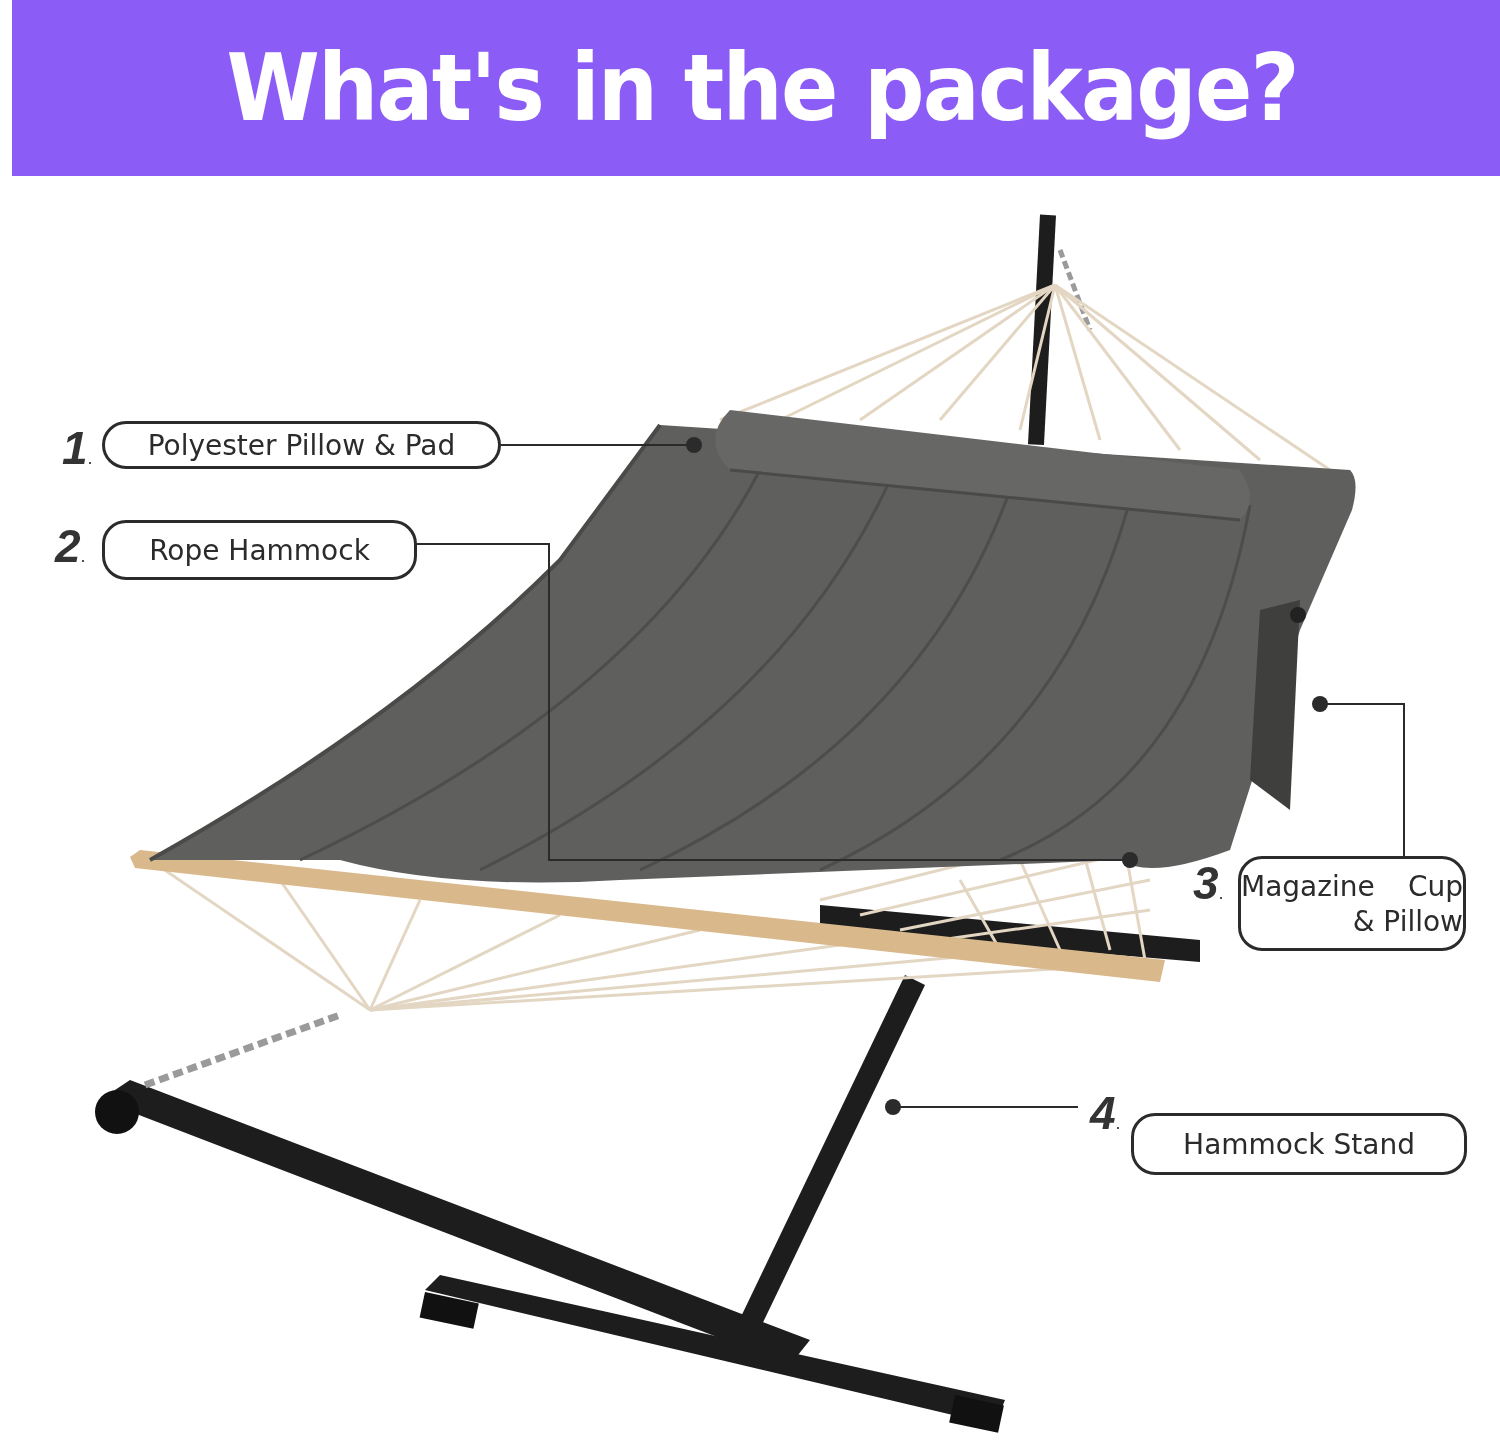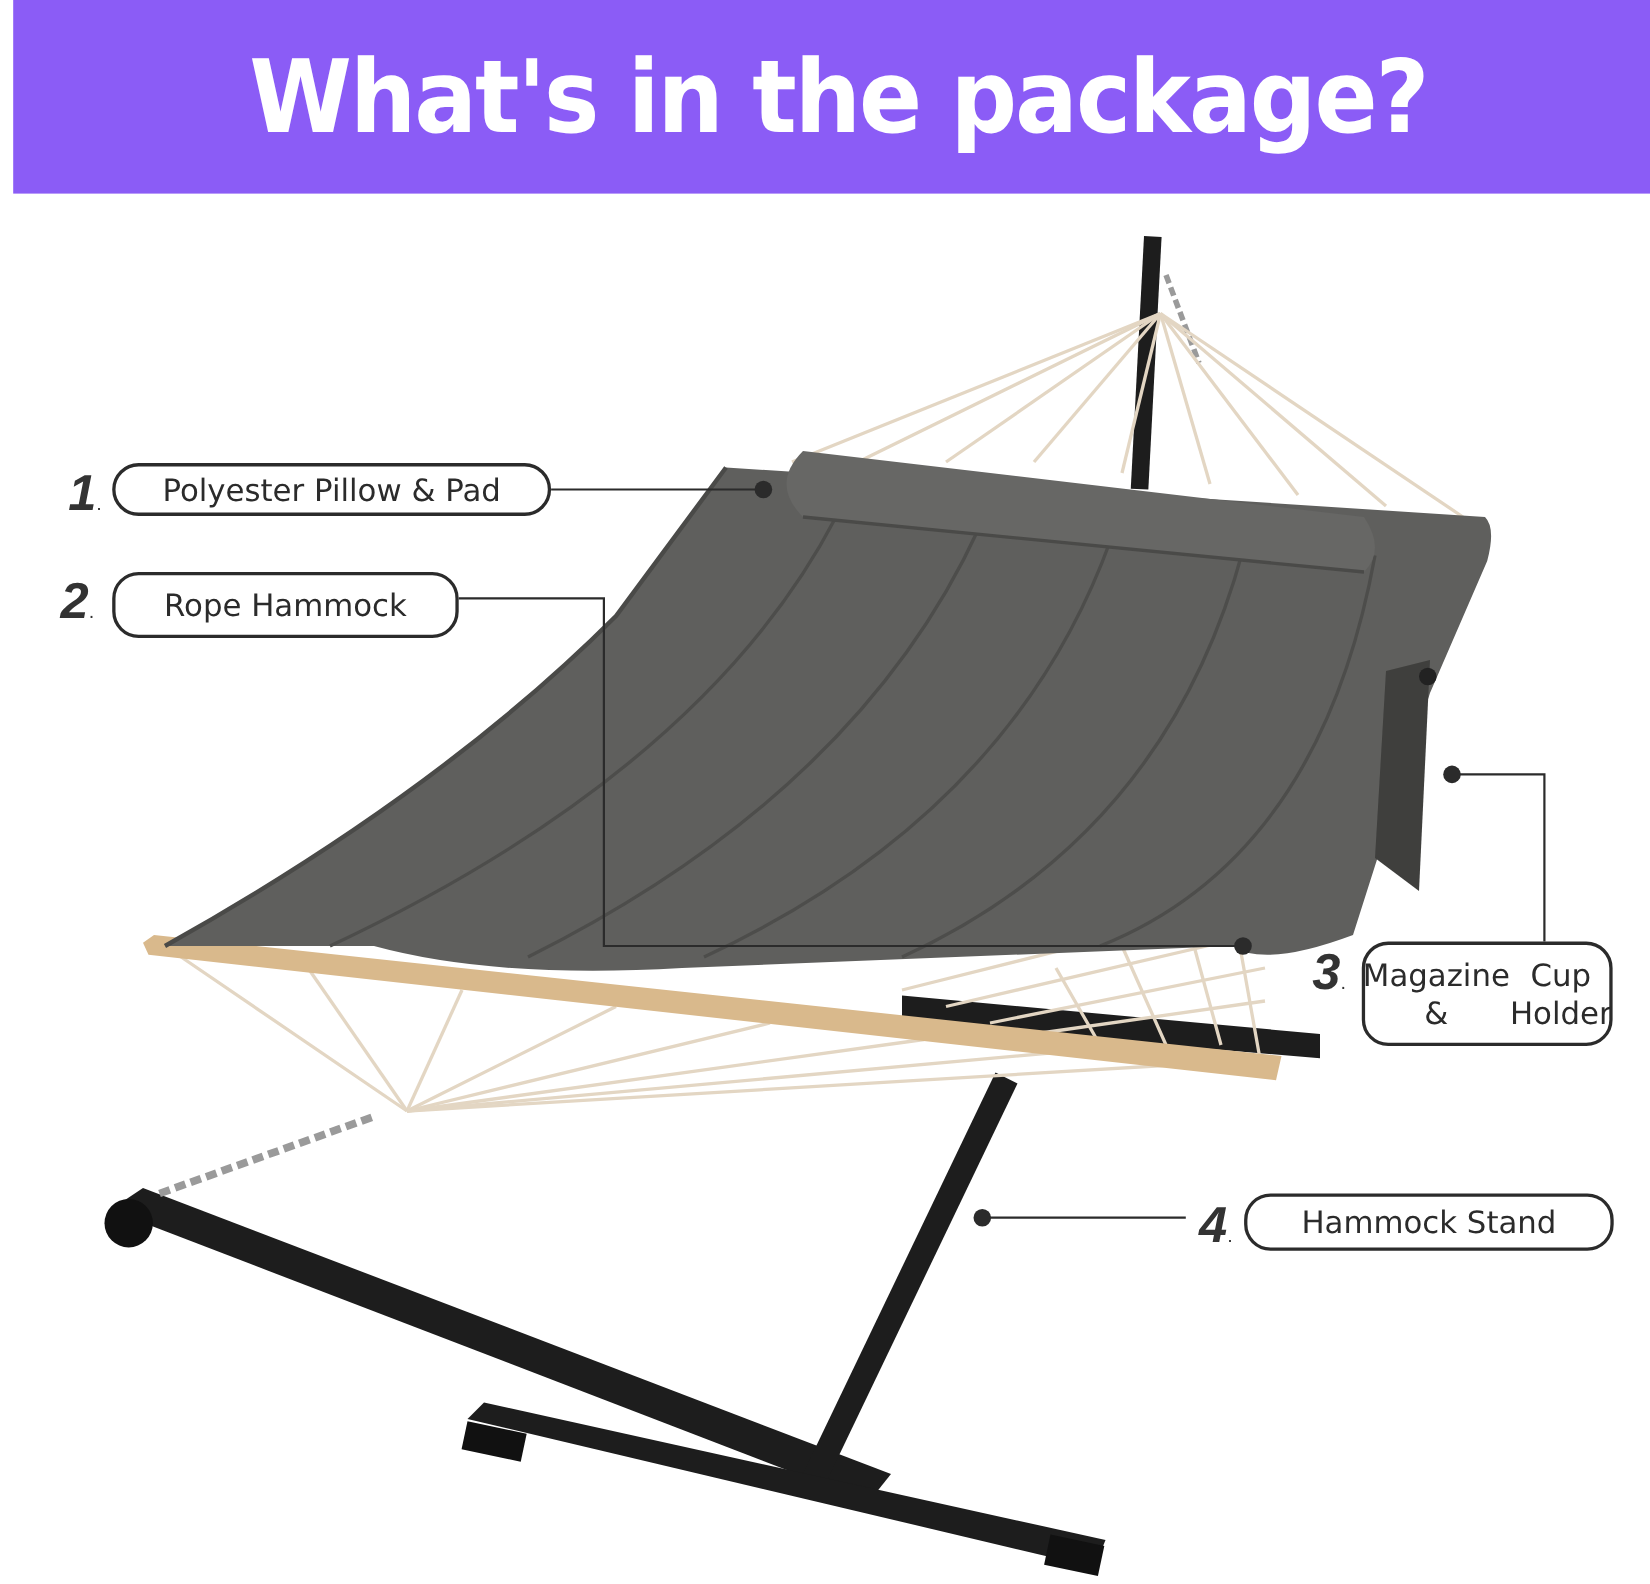--- a/index.html
+++ b/index.html
@@ -2,21 +2,21 @@
 <html><head>
 <meta charset="utf-8">
 <style>
   html,body{margin:0;padding:0;}
   body{width:1500px;height:1440px;background:#ffffff;position:relative;overflow:hidden;font-family:"DejaVu Sans",sans-serif;}
   .banner{position:absolute;left:12px;top:0;width:1500px;height:176px;background:#8b5cf6;display:flex;align-items:center;justify-content:center;}
   .banner h1{margin:0;color:#ffffff;font-family:"DejaVu Sans",sans-serif;font-weight:bold;font-size:92px;letter-spacing:-2px;transform:scaleX(0.92);}
   svg.art{position:absolute;left:0;top:176px;}
   .num{position:absolute;font-family:"Liberation Sans",sans-serif;font-style:italic;font-weight:bold;color:#333;font-size:46px;line-height:1;}
   .num .dot{font-size:18px;font-style:normal;font-weight:normal;}
-  .pill{position:absolute;border:3px solid #2b2b2b;border-radius:24px;background:#fff;color:#2b2b2b;font-family:"DejaVu Sans",sans-serif;font-size:28px;display:flex;align-items:center;justify-content:center;text-align:center;box-sizing:border-box;line-height:1.25;}
+  .pill{position:absolute;border:3px solid #2b2b2b;border-radius:24px;background:#fff;color:#2b2b2b;font-family:"DejaVu Sans",sans-serif;font-size:28px;display:flex;align-items:center;justify-content:center;text-align:right;box-sizing:border-box;line-height:1.25;}
 </style>
 </head>
 <body>
 
 <div class="banner">
   <h1>What's in the package?</h1>
 </div>
 
 <svg class="art" width="1500" height="1264" viewBox="0 176 1500 1264">
 
@@ -89,25 +89,25 @@
 
 <div class="num" style="left:62px;top:425px;"><span>1</span><span class="dot">.</span></div>
 <div class="pill" style="left:102px;top:421px;width:399px;height:48px;">Polyester Pillow &amp; Pad</div>
 
 <div class="num" style="left:55px;top:523px;"><span>2</span><span class="dot">.</span></div>
 <div class="pill" style="left:102px;top:520px;width:315px;height:60px;">Rope Hammock</div>
 
 <div class="num" style="left:1193px;top:860px;"><span>3</span><span class="dot">.</span></div>
 <div class="pill" style="left:1238px;top:856px;width:228px;height:95px;flex-direction:row;">
   <span>Magazine &amp;</span>
-  <span>Cup Holder</span>
+  <span>Cup Pillow</span>
 </div>
 
 <div class="num" style="left:1090px;top:1090px;"><span>4</span><span class="dot">.</span></div>
-<div class="pill" style="left:1131px;top:1085px;width:336px;height:52px;">Hammock Stand</div>
+<div class="pill" style="left:1131px;top:1113px;width:336px;height:62px;">Hammock Stand</div>
 
 <svg style="position:absolute;left:0;top:0;pointer-events:none;" width="1500" height="1440">
   <g stroke="#2b2b2b" stroke-width="2" fill="none">
     <polyline points="501,445 690,445"></polyline>
     <polyline points="417,544 549,544 549,860 1128,860"></polyline>
     <polyline points="1320,704 1404,704 1404,856"></polyline>
     <polyline points="893,1107 1078,1107"></polyline>
   </g>
   <g fill="#2b2b2b">
     <circle cx="694" cy="445" r="8"></circle>

